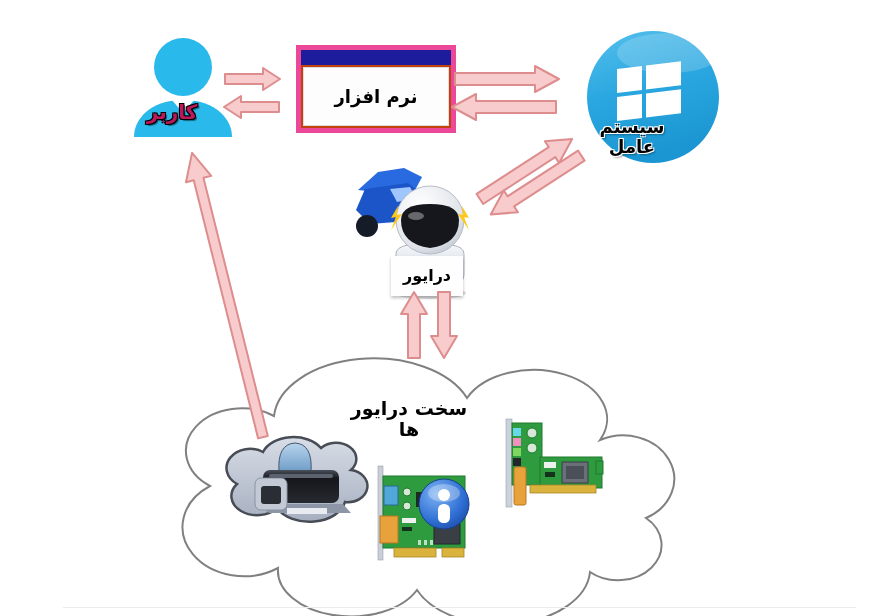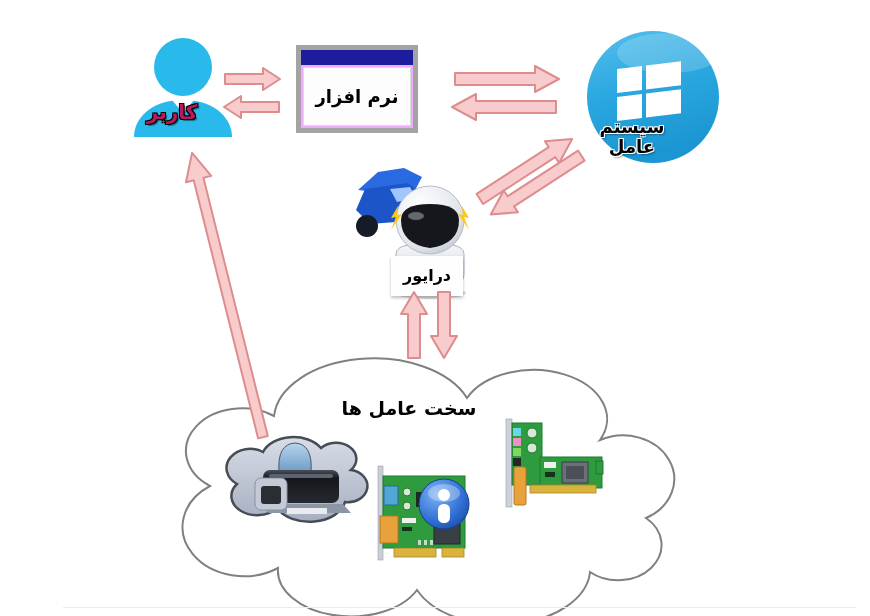--- a/index.html
+++ b/index.html
@@ -5,21 +5,21 @@
   html,body{margin:0;padding:0;background:#fff;}
   #canvas{
     position:relative;width:870px;height:616px;background:#ffffff;overflow:hidden;
     font-family:"DejaVu Sans",sans-serif;
   }
   .abs{position:absolute;}
   .label{font-weight:bold;color:#000;text-align:center;line-height:1.1;}
   .outline-white{text-shadow:-1px -1px 0 #fff,1px -1px 0 #fff,-1px 1px 0 #fff,1px 1px 0 #fff,2px 2px 2px rgba(0,0,0,.35);}
   .outline-black{color:#be185d;text-shadow:-1px -1px 0 #000,1px -1px 0 #000,-1px 1px 0 #000,1px 1px 0 #000,2px 2px 1px rgba(0,0,0,.45);}
   
-  .sw-window{left:296px;top:45px;width:122px;height:88px;border:5px solid #a3a3a3;background:#f0abfc;box-sizing:border-box;}
+  .sw-window{left:296px;top:45px;width:160px;height:88px;border:5px solid #ec4899;background:#c2410c;box-sizing:border-box;}
   .sw-titlebar{height:15px;background:#1c1c9c;}
   .sw-body{position:absolute;left:2px;right:2px;top:17px;bottom:2px;border:1px solid #dcdcdc;
     background:#fdfdfd;display:flex;align-items:center;justify-content:center;}
   .sw-label{font-size:18px;}
   .user-label{left:134px;top:101px;width:76px;font-size:20px;}
   .os-label{left:576px;top:117px;width:112px;font-size:18px;}
   .driver-label{left:391px;top:256px;width:72px;height:40px;background:#fefefe;font-size:16px;
     display:flex;align-items:center;justify-content:center;box-shadow:0 2px 3px rgba(0,0,0,.25);}
   .hw-label{left:338px;top:398px;width:142px;font-size:19px;}
   .divider{left:63px;top:607px;width:793px;height:1px;background:#ececec;}
@@ -88,21 +88,21 @@
     <path d="M49 58 Q49 42 78 42 Q107 42 107 58 Q107 82 78 86 Q49 82 49 58 Z" fill="#15171c"></path>
     <ellipse cx="64" cy="54" rx="8" ry="4" fill="#ffffff" opacity="0.35"></ellipse>
     <path d="M46 44 L39 56 L44 55 L39 68 L50 52 L45 53 Z" fill="#ffc818"></path>
     <path d="M110 44 L117 56 L112 55 L117 68 L106 52 L111 53 Z" fill="#ffc818"></path>
   </svg>
   <div class="abs label driver-label" dir="rtl">درایور</div>
 
   <svg class="abs" style="left:182px;top:368px" width="492" height="246" viewBox="0 0 492 246">
     <path d="M28 118 A50 38 0 0 1 92 48 A100 62 0 0 1 285 30 A72 48 0 0 1 418 72 A47 40 0 0 1 464 150 A42 34 0 0 1 408 204 A90 56 0 0 1 235 222 A73 46 0 0 1 96 200 A55 44 0 0 1 28 118 Z" fill="#ffffff" stroke="#808080" stroke-width="2"></path>
   </svg>
-  <div class="abs label hw-label" dir="rtl">سخت عامل ها</div>
+  <div class="abs label hw-label" dir="rtl">سخت درایور ها</div>
 
   <svg class="abs" style="left:225px;top:428px" width="140" height="100" viewBox="0 0 140 100">
     <defs>
       <linearGradient id="scg" x1="0" y1="0" x2="0" y2="1">
         <stop offset="0" stop-color="#d8dde6"></stop>
         <stop offset="1" stop-color="#a6afc0"></stop>
       </linearGradient>
       <linearGradient id="paperg" x1="0" y1="0" x2="0" y2="1">
         <stop offset="0" stop-color="#b7d4ec"></stop>
         <stop offset="1" stop-color="#6e9cc6"></stop>

